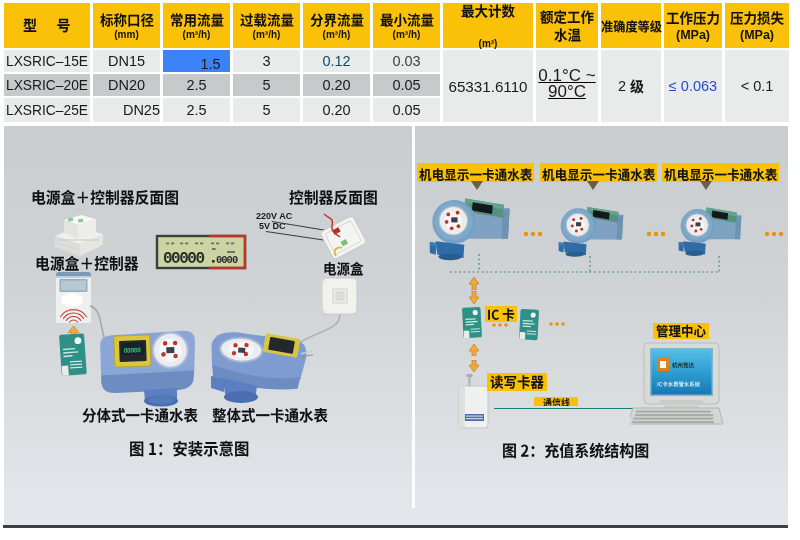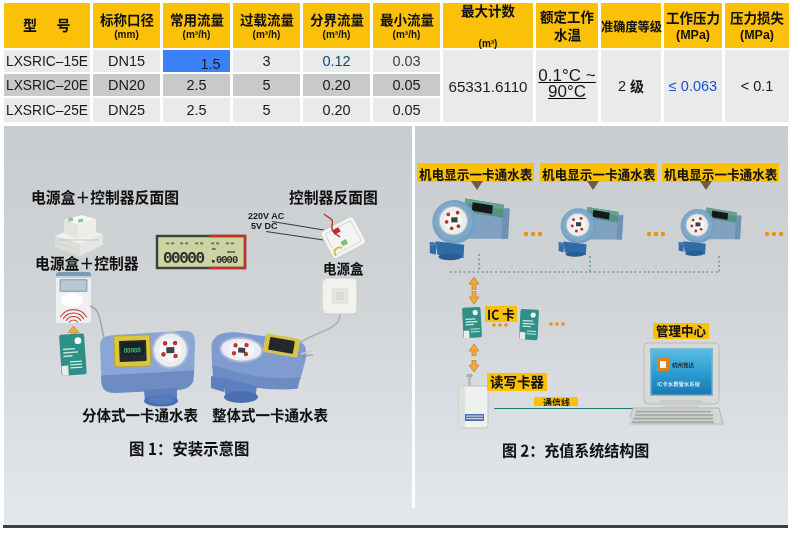--- a/index.html
+++ b/index.html
@@ -267,21 +267,21 @@
   </div>
 <div style="position:absolute;left:303px;top:74px;width:67px;height:22px;background:#C8C9CA;display:flex;flex-direction:column;align-items:center;justify-content:center;">
     <span style="font:14.5px 'Liberation Sans',sans-serif;color:#1a1a1a;white-space:nowrap">0.20</span>
   </div>
 <div style="position:absolute;left:373px;top:74px;width:67px;height:22px;background:#C8C9CA;display:flex;flex-direction:column;align-items:center;justify-content:center;">
     <span style="font:14.5px 'Liberation Sans',sans-serif;color:#1a1a1a;white-space:nowrap">0.05</span>
   </div>
 <div style="position:absolute;left:4px;top:98px;width:86px;height:24px;background:#E9EAEA;display:flex;flex-direction:column;align-items:center;justify-content:center;">
     <span style="font:13.8px 'Liberation Sans',sans-serif;color:#1a1a1a;white-space:nowrap">LXSRIC–25E</span>
   </div>
-<div style="position:absolute;left:93px;top:98px;width:67px;height:24px;background:#E9EAEA;display:flex;flex-direction:column;align-items:center;justify-content:center;">
+<div style="position:absolute;left:93px;top:98px;width:67px;height:24px;background:#E9EAEA;display:flex;flex-direction:column;align-items:flex-end;justify-content:center;">
     <span style="font:14.5px 'Liberation Sans',sans-serif;color:#1a1a1a;white-space:nowrap">DN25</span>
   </div>
 <div style="position:absolute;left:163px;top:98px;width:67px;height:24px;background:#E9EAEA;display:flex;flex-direction:column;align-items:center;justify-content:center;">
     <span style="font:14.5px 'Liberation Sans',sans-serif;color:#1a1a1a;white-space:nowrap">2.5</span>
   </div>
 <div style="position:absolute;left:233px;top:98px;width:67px;height:24px;background:#E9EAEA;display:flex;flex-direction:column;align-items:center;justify-content:center;">
     <span style="font:14.5px 'Liberation Sans',sans-serif;color:#1a1a1a;white-space:nowrap">5</span>
   </div>
 <div style="position:absolute;left:303px;top:98px;width:67px;height:24px;background:#E9EAEA;display:flex;flex-direction:column;align-items:center;justify-content:center;">
     <span style="font:14.5px 'Liberation Sans',sans-serif;color:#1a1a1a;white-space:nowrap">0.20</span>
@@ -400,21 +400,21 @@
         <use href="#u0031" x="1227"></use>
         <use href="#uFF1A" x="1817"></use>
         <use href="#u5B89" x="2817"></use>
         <use href="#u88C5" x="3817"></use>
         <use href="#u793A" x="4817"></use>
         <use href="#u610F" x="5817"></use>
         <use href="#u56FE" x="6817"></use>
       </g>
     </svg>
   </div>
-<div style="position:absolute;left:248px;top:211px;font:bold 9px 'Liberation Sans',sans-serif;color:#1a1a1a">220V AC<br><span style="margin-left:3px">5V DC</span></div>
+<div style="position:absolute;left:256px;top:211px;font:bold 9px 'Liberation Sans',sans-serif;color:#1a1a1a">220V AC<br><span style="margin-left:3px">5V DC</span></div>
 <svg style="position:absolute;left:51px;top:212px" width="56" height="48" viewBox="0 0 56 48">
 <polygon points="4,24 26,15 52,22 29,32" fill="#F0F1ED"></polygon>
 <polygon points="4,24 29,32 29,44 4,35" fill="#DDDED9"></polygon>
 <polygon points="29,32 52,22 52,33 29,44" fill="#E6E7E2"></polygon>
 <polygon points="13,8 30,3 45,7 27,13" fill="#F6F7F3"></polygon>
 <polygon points="13,8 27,13 27,27 13,21" fill="#E3E4DF"></polygon>
 <polygon points="27,13 45,7 45,21 27,27" fill="#EDEEE9"></polygon>
 <rect x="17" y="6" width="5" height="3.4" fill="#8CC79A" transform="rotate(-12 19 7)"></rect>
 <rect x="27" y="7" width="5" height="3.4" fill="#8CC79A" transform="rotate(-12 29 8)"></rect>
 <line x1="7" y1="28" x2="48" y2="28" stroke="#C6C7C2" stroke-width="1"></line>

